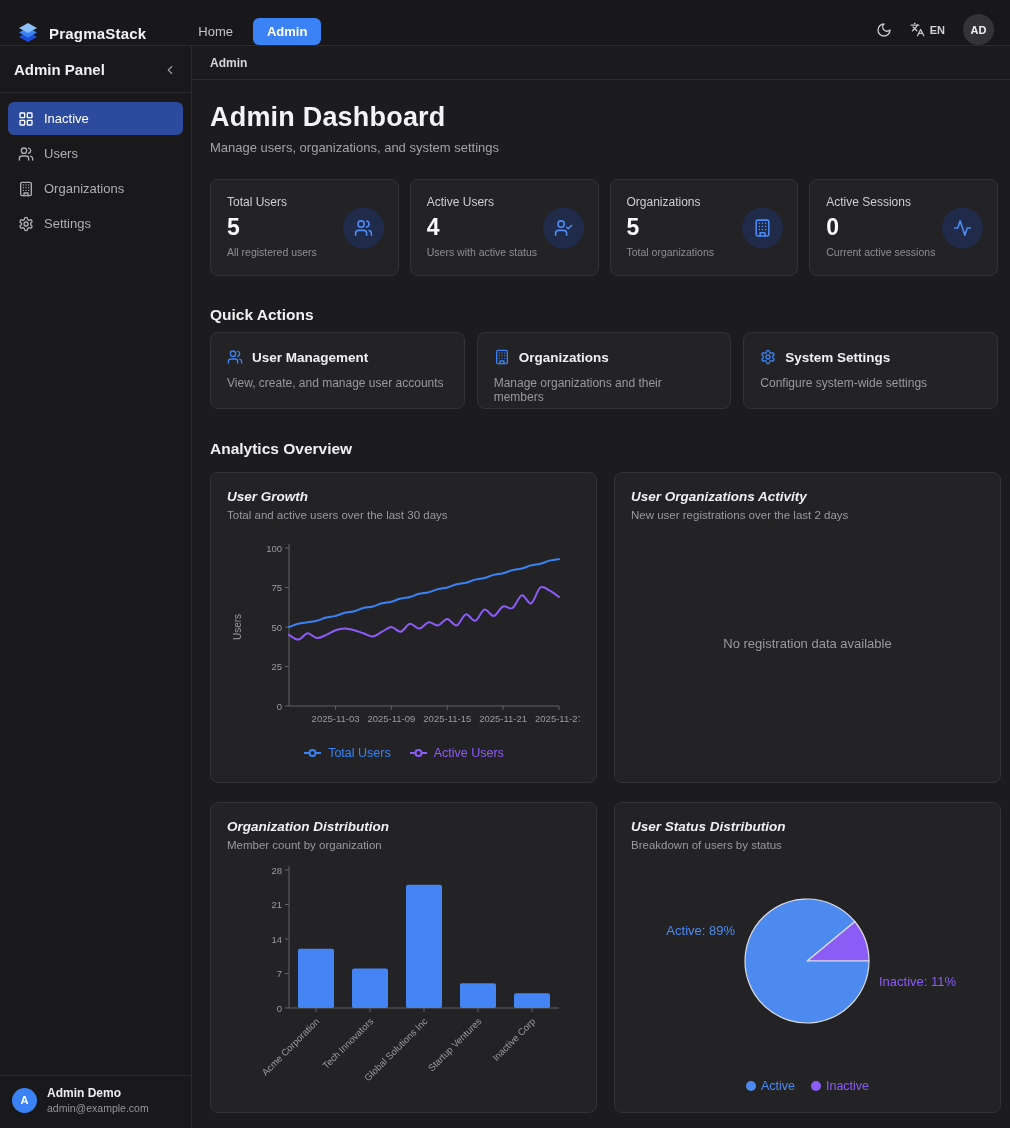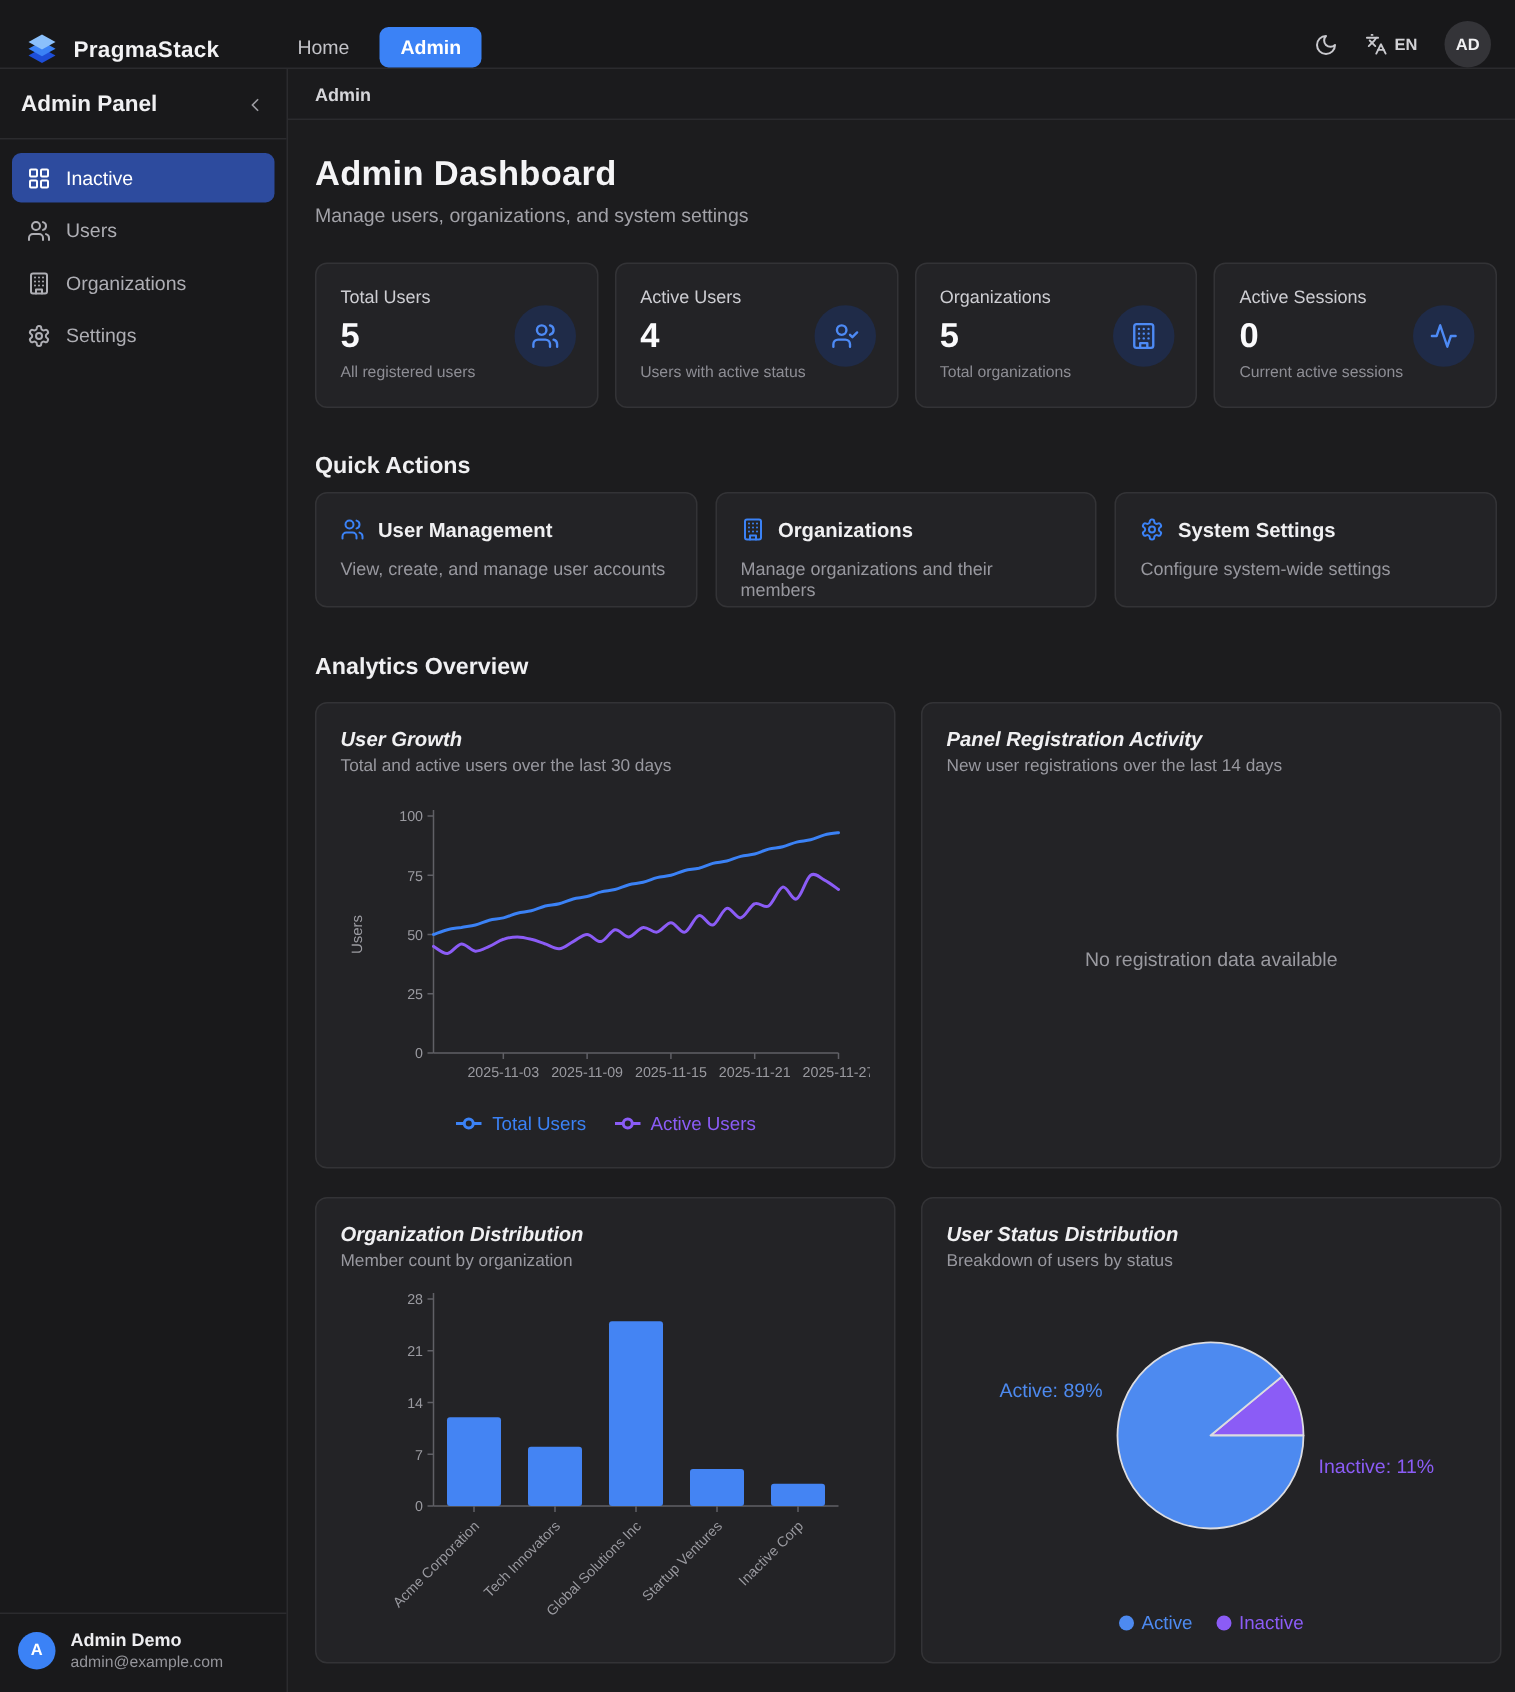--- a/index.html
+++ b/index.html
@@ -60,21 +60,21 @@
   .user-email { font-size:10.5px; color:#95959b; margin-top:2px; }
 
   
   .main { flex:1; min-width:0; }
   .breadcrumb-bar {
     height:34px; display:flex; align-items:center; padding:0 18px;
     border-bottom:1px solid #2b2b2e; background:#1b1b1d;
   }
   .breadcrumb { font-size:12px; font-weight:bold; color:#d6d6da; }
   .content { padding:22px 12px 0 18px; }
-  .page-title { font-size:23px; font-weight:bold; color:#f4f4f6; letter-spacing:.2px; }
+  .page-title { font-size:27px; font-weight:bold; color:#f4f4f6; letter-spacing:.2px; }
   .page-subtitle { font-size:13px; color:#a2a2a8; margin-top:7px; }
 
   .stats-grid { display:grid; grid-template-columns:repeat(4,1fr); gap:11px; margin-top:24px; }
   .stat-card {
     position:relative; background:#232326; border:1px solid #333336; border-radius:8px;
     padding:15px 16px; height:97px; cursor:pointer;
   }
   .stat-label { font-size:12px; color:#cdcdd2; }
   .stat-value { font-size:23px; font-weight:bold; color:#fafafc; margin-top:5px; }
   .stat-desc { font-size:10.5px; color:#8d8d94; margin-top:5px; }
@@ -393,22 +393,22 @@
                     <line x1="1" y1="5" x2="18" y2="5" stroke="#8b5cf6" stroke-width="2"></line>
                     <circle cx="9.5" cy="5" r="3" fill="#232326" stroke="#8b5cf6" stroke-width="2"></circle>
                   </svg>
                   <span>Active Users</span>
                 </span>
               </div>
           </div>
         </div>
 
         <div class="chart-card">
-          <div class="chart-title">Panel Registration Activity</div>
-          <div class="chart-subtitle">New user registrations over the last 14 days</div>
+          <div class="chart-title">User Organizations Activity</div>
+          <div class="chart-subtitle">New user registrations over the last 2 days</div>
           <div class="empty-state">
             <span class="empty-text">No registration data available</span>
           </div>
         </div>
 
         <div class="chart-card">
           <div class="chart-title">Organization Distribution</div>
           <div class="chart-subtitle">Member count by organization</div>
           <div class="chart-body">
             <svg id="bar-chart" width="353" height="240" viewBox="0 0 353 240">

